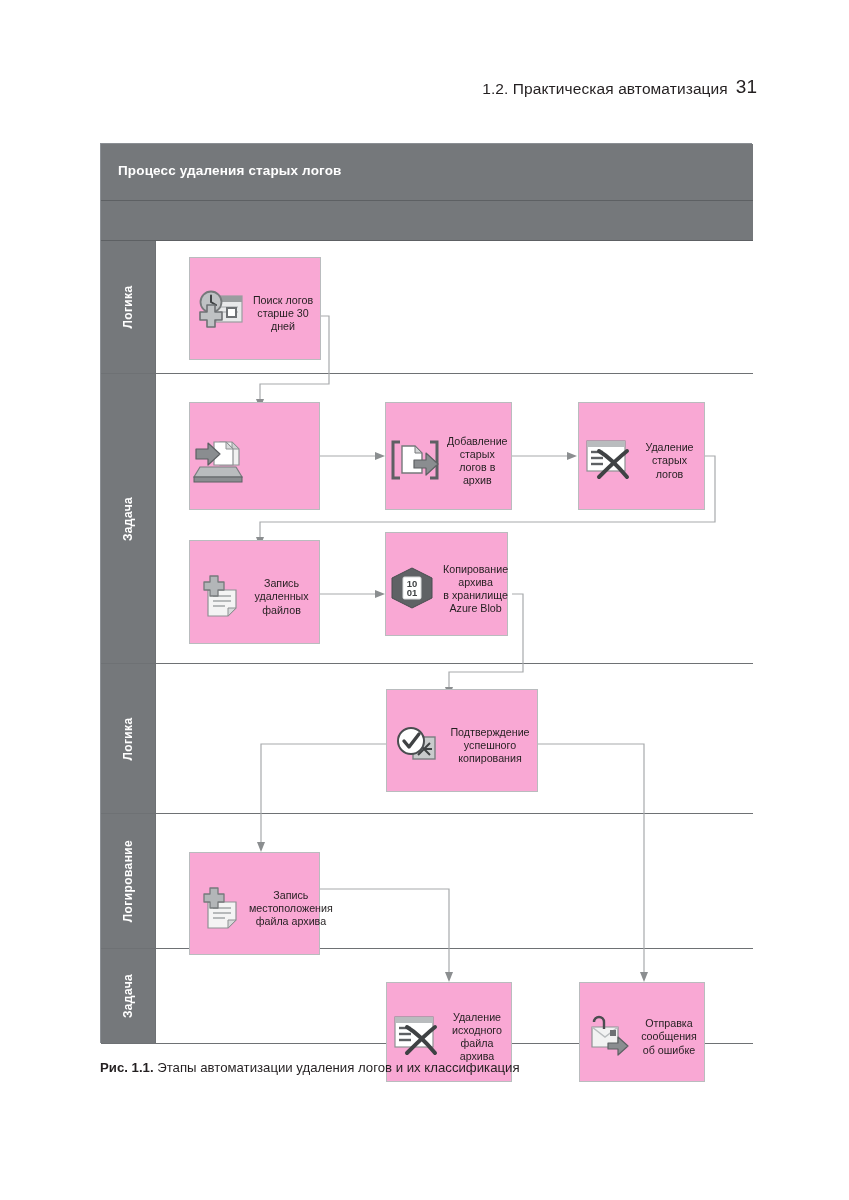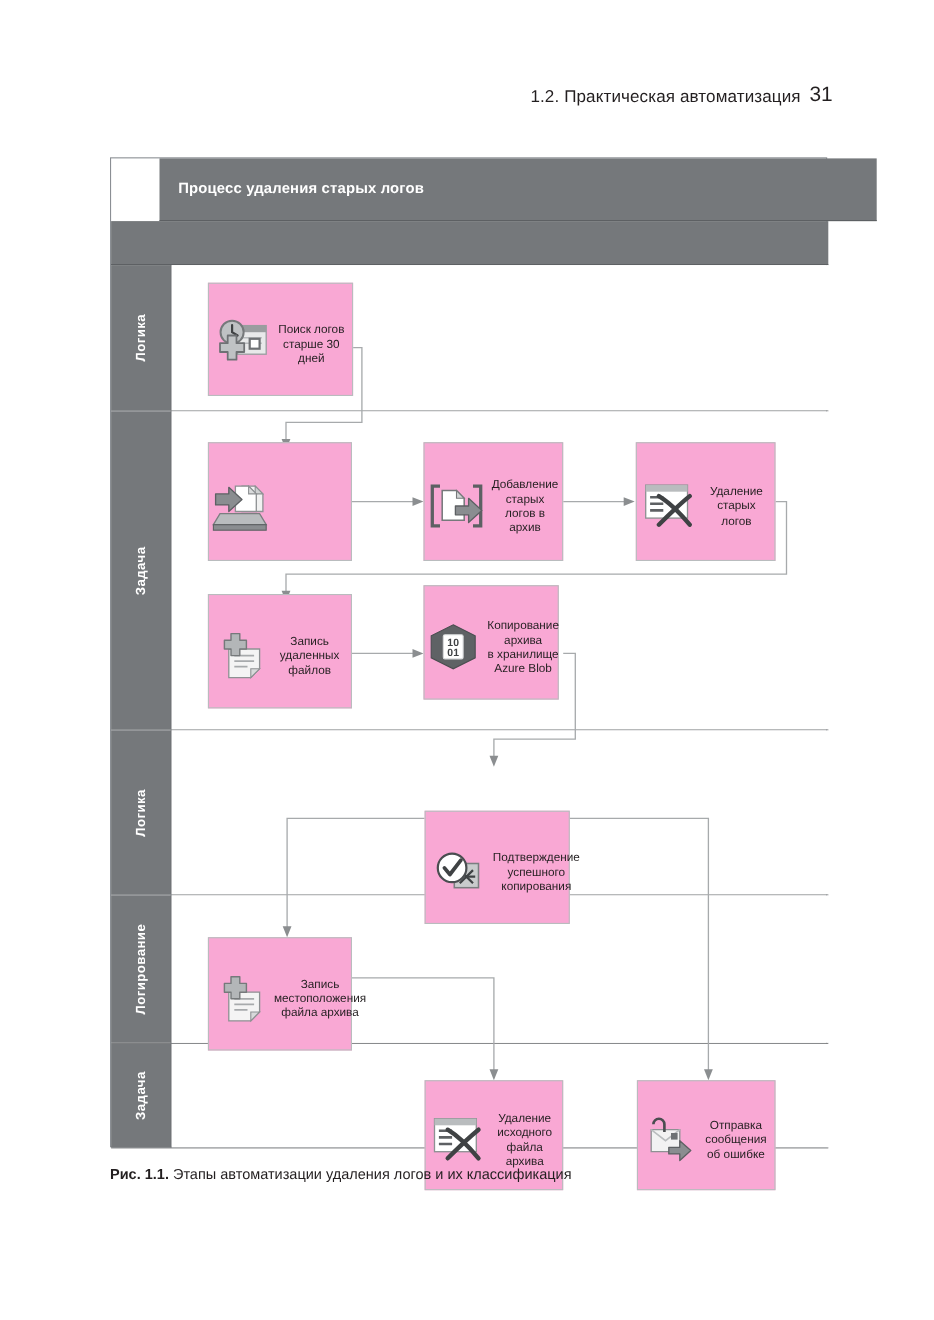--- a/index.html
+++ b/index.html
@@ -45,21 +45,20 @@
 
   
   .band {
     position: absolute;
     left: 0; width: 652px;
     background: #75787b;
   }
   #pool-title-band {
     top: 0; height: 57px;
     border-bottom: 1px solid #5d6063;
-    margin-left: 44px;
   }
   #pool-title {
     position: absolute;
     left: 17px; top: 19px;
     color: #ffffff;
     font-size: 13.5px;
     font-weight: bold;
     letter-spacing: .15px;
   }
   #pool-subband {
@@ -309,21 +308,21 @@
         <rect x="17" y="12" width="18" height="22" rx="1.5" fill="#ffffff" stroke="#d8dadb" stroke-width="1"></rect>
         <text x="26" y="22" text-anchor="middle" font-family="Liberation Sans, sans-serif" font-size="9.5" font-weight="bold" fill="#3f4244">10</text>
         <text x="26" y="31" text-anchor="middle" font-family="Liberation Sans, sans-serif" font-size="9.5" font-weight="bold" fill="#3f4244">01</text>
       </svg>
     </div>
     <div class="node-label">Копирование архива
 в хранилище
 Azure Blob</div>
   </div>
 
-  <div class="node" style="left:285px;top:545px;width:132px;height:103px;margin-top:48px;">
+  <div class="node" style="left:285px;top:545px;width:152px;height:103px;">
     <div class="icon">
       <svg width="56" height="48" viewBox="0 0 56 48">
         <rect x="26" y="16" width="22" height="22" fill="#c9cbcc" stroke="#7b7e80" stroke-width="1.4"></rect>
         <path d="M31,22 L43,34 M43,22 L31,34" stroke="#3f4244" stroke-width="2"></path>
         <line x1="36" y1="28" x2="45" y2="28" stroke="#3f4244" stroke-width="2"></line>
         <circle cx="24" cy="20" r="13" fill="#ffffff" stroke="#4a4d50" stroke-width="2"></circle>
         <path d="M17,20 L22,26 L32,13" stroke="#3f4244" stroke-width="3.4" fill="none" stroke-linecap="round" stroke-linejoin="round"></path>
       </svg>
     </div>
     <div class="node-label">Подтверждение

